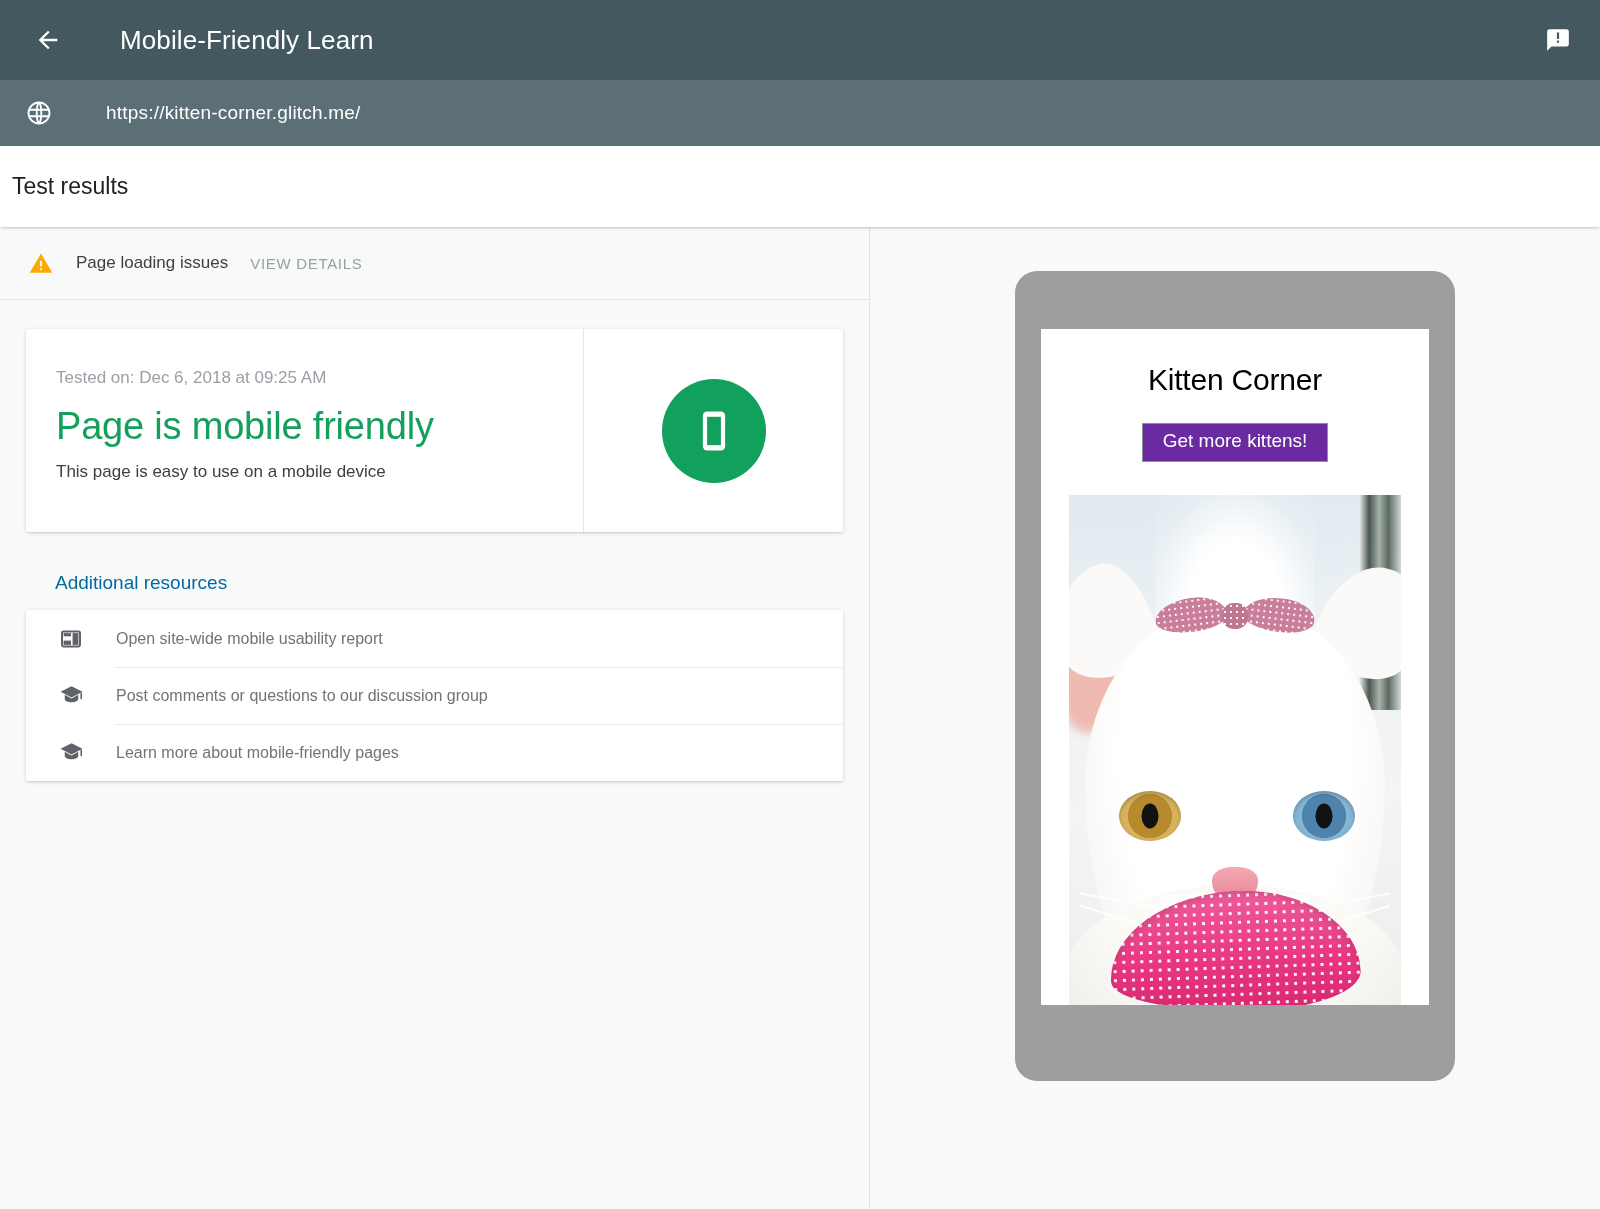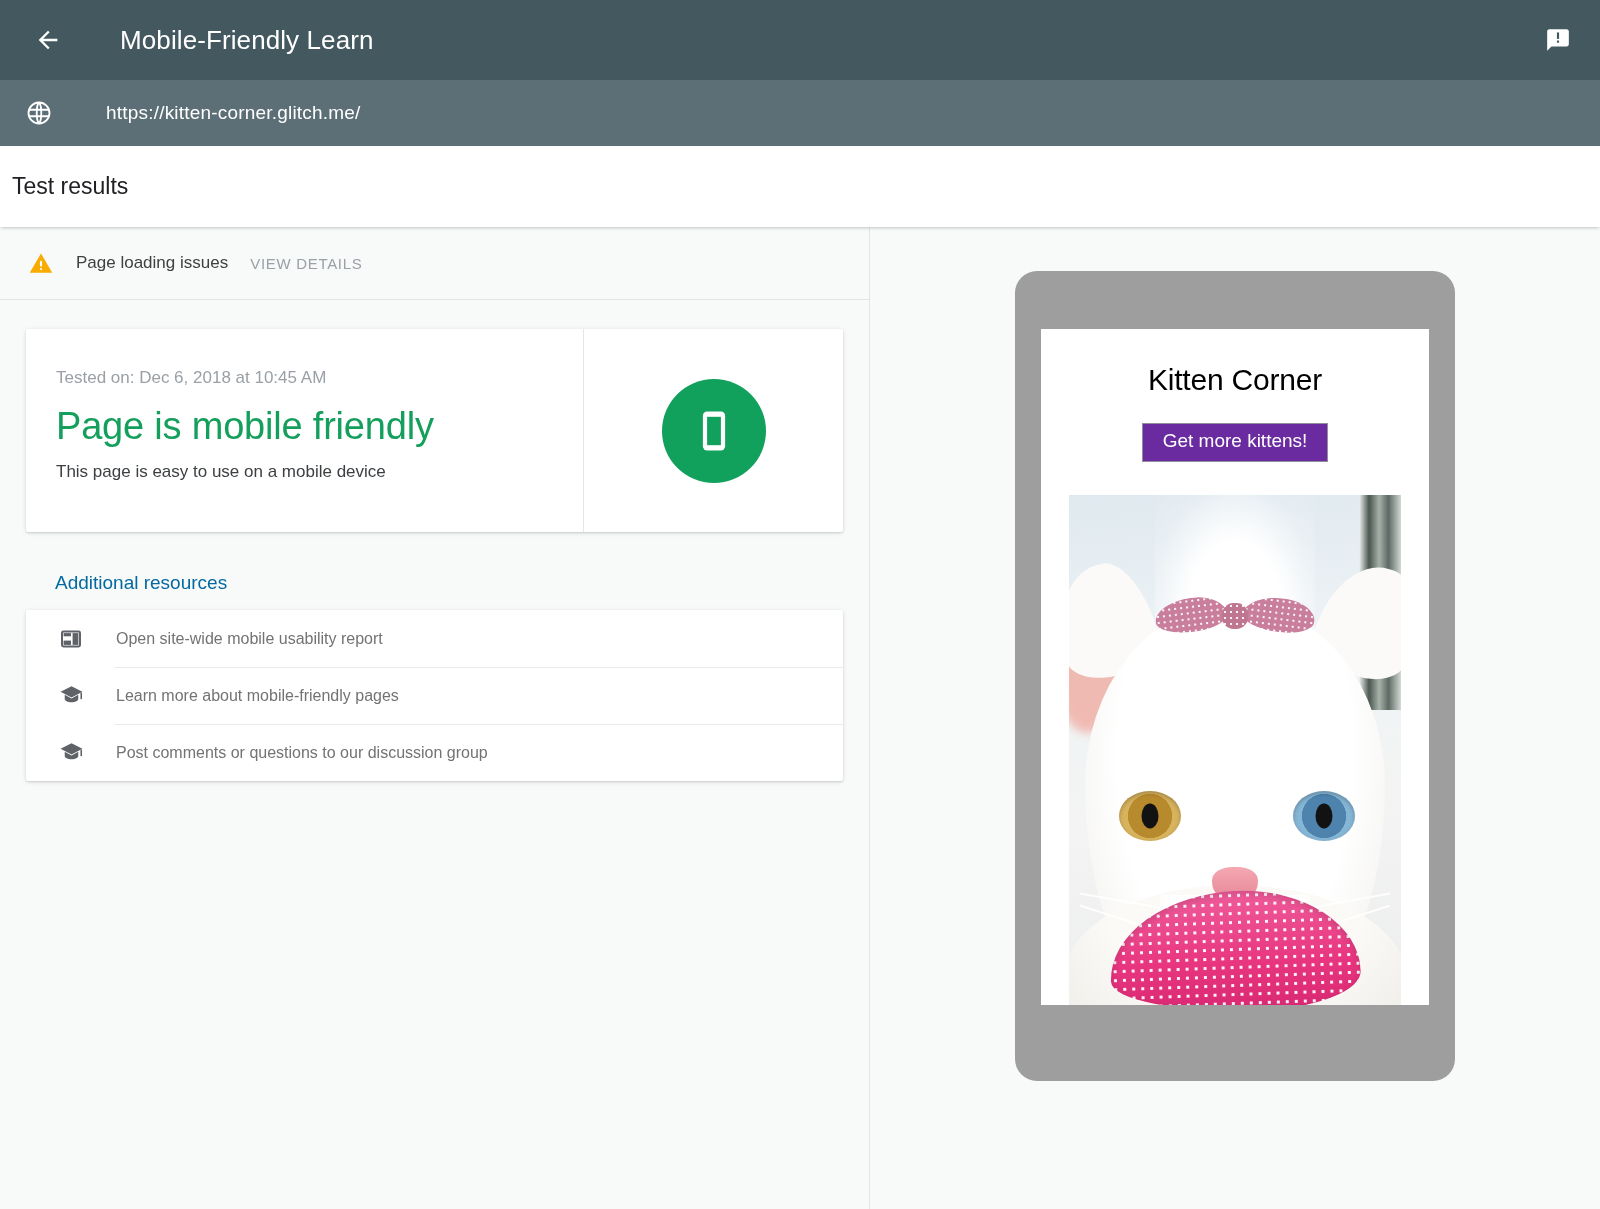--- a/index.html
+++ b/index.html
@@ -449,21 +449,21 @@
           </svg>
         </div>
         <div class="status-text">Page loading issues</div>
         <div class="view-details">VIEW DETAILS</div>
       </div>
 
       <div class="left-scroll">
 
         <div class="result-card">
           <div class="result-main">
-            <div class="tested-on">Tested on: Dec 6, 2018 at 10:45 AM</div>
+            <div class="tested-on">Tested on: Dec 6, 2018 at 09:25 AM</div>
             <div class="verdict">Page is mobile friendly</div>
             <div class="verdict-sub">This page is easy to use on a mobile device</div>
           </div>
           <div class="result-icon-cell">
             <div class="green-circle">
               <svg width="46" height="46" viewBox="0 0 24 24">
                 <rect x="6.2" y="1.8" width="11.6" height="20.4" rx="2.2" fill="#ffffff"></rect>
                 <rect x="8.4" y="4.6" width="7.2" height="14.8" fill="#12a05d"></rect>
               </svg>
             </div>
@@ -487,32 +487,32 @@
           </div>
 
           <div class="resource-row">
             <div class="res-icon">
               <svg width="25" height="25" viewBox="0 0 24 24">
                 <path fill="#5f6368" d="M12 3 1.5 8.5 12 14l10.5-5.5L12 3z"></path>
                 <path fill="#5f6368" d="M5.5 11.2v4.1c0 1.7 2.9 3.2 6.5 3.2s6.5-1.5 6.5-3.2v-4.1L12 14.8l-6.5-3.6z"></path>
                 <rect x="20.6" y="9.1" width="1.5" height="6.4" fill="#5f6368"></rect>
               </svg>
             </div>
-            <div class="res-label">Learn more about mobile-friendly pages</div>
+            <div class="res-label">Post comments or questions to our discussion group</div>
           </div>
 
           <div class="resource-row">
             <div class="res-icon">
               <svg width="25" height="25" viewBox="0 0 24 24">
                 <path fill="#5f6368" d="M12 3 1.5 8.5 12 14l10.5-5.5L12 3z"></path>
                 <path fill="#5f6368" d="M5.5 11.2v4.1c0 1.7 2.9 3.2 6.5 3.2s6.5-1.5 6.5-3.2v-4.1L12 14.8l-6.5-3.6z"></path>
                 <rect x="20.6" y="9.1" width="1.5" height="6.4" fill="#5f6368"></rect>
               </svg>
             </div>
-            <div class="res-label">Post comments or questions to our discussion group</div>
+            <div class="res-label">Learn more about mobile-friendly pages</div>
           </div>
 
         </div>
       </div>
     </div>
 
     <div class="right-pane">
 
 
       <div class="preview-wrap">

